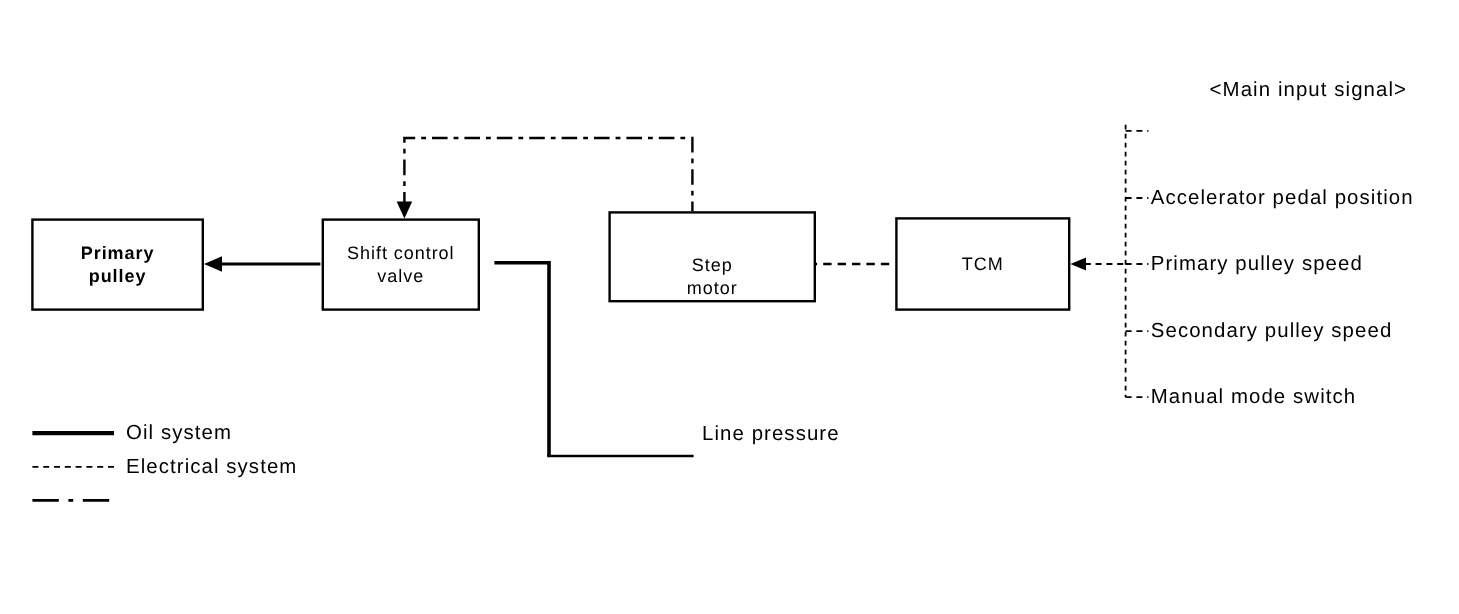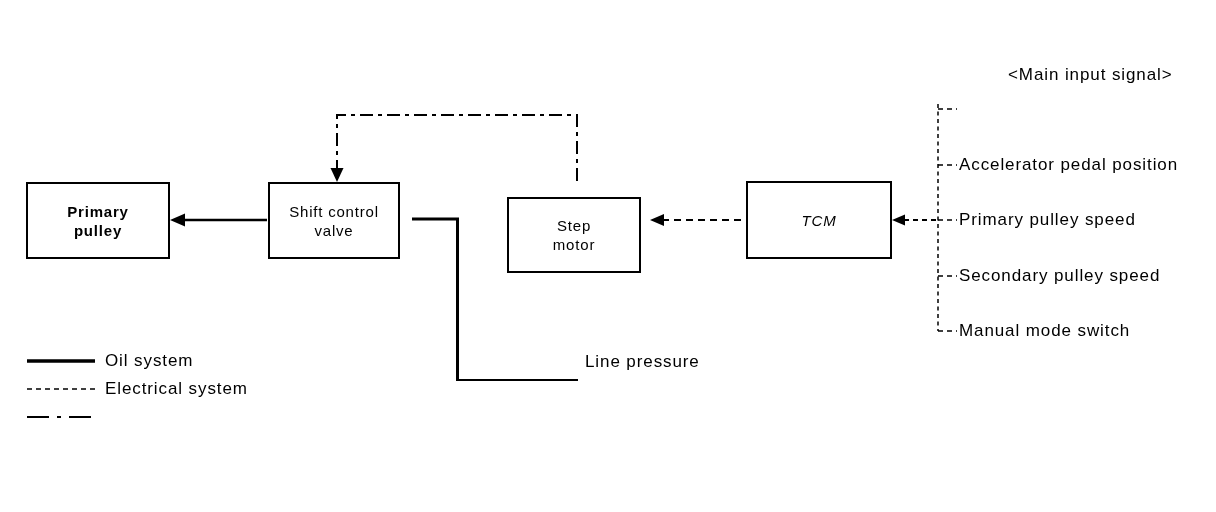--- a/index.html
+++ b/index.html
@@ -25,22 +25,22 @@
   }
   .node-label {
     white-space: pre-line;
     text-align: center;
     font-size: 15px;
     letter-spacing: 0.8px;
     line-height: 19px;
   }
   #box-primary { left: 26px;  top: 182px; width: 144px; height: 77px; font-weight: bold; }
   #box-shift   { left: 268px; top: 182px; width: 132px; height: 77px; }
-  #box-step    { left: 507px; top: 197px; width: 134px; height: 76px; }
-  #box-tcm     { left: 746px; top: 181px; width: 146px; height: 78px; font-style: italic; }
+  #box-step    { left: 507px; top: 176px; width: 173px; height: 76px; align-items: flex-end; }
+  #box-tcm     { left: 746px; top: 181px; width: 146px; height: 78px; }
 
   .txt {
     position: absolute;
     font-size: 17px;
     letter-spacing: 0.9px;
     line-height: 18px;
     white-space: nowrap;
   }
   #main-input-header { left: 1008px; top: 66px; }
   .signal-label { left: 959px; }

